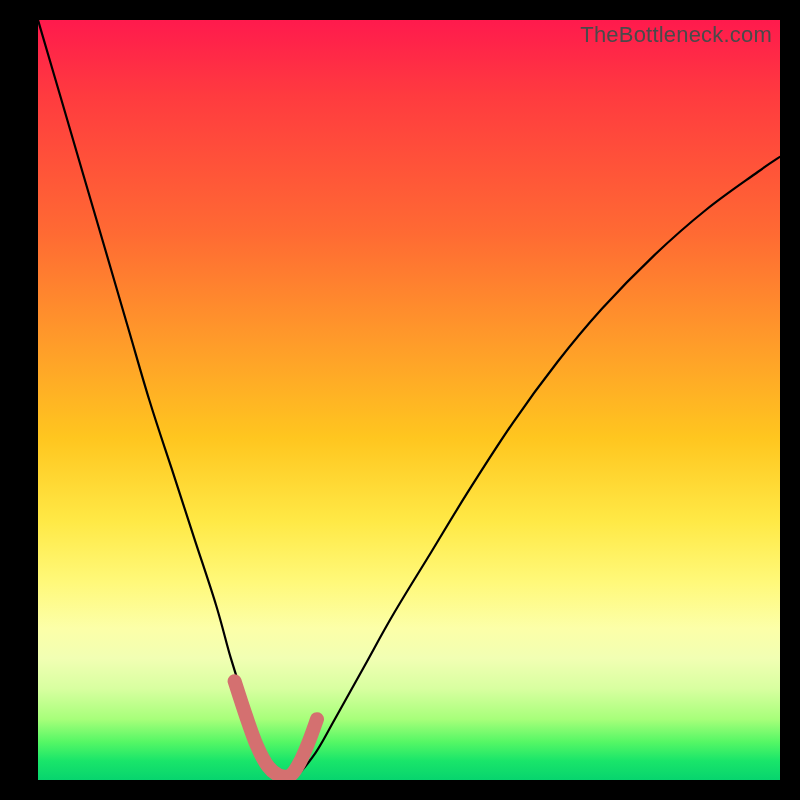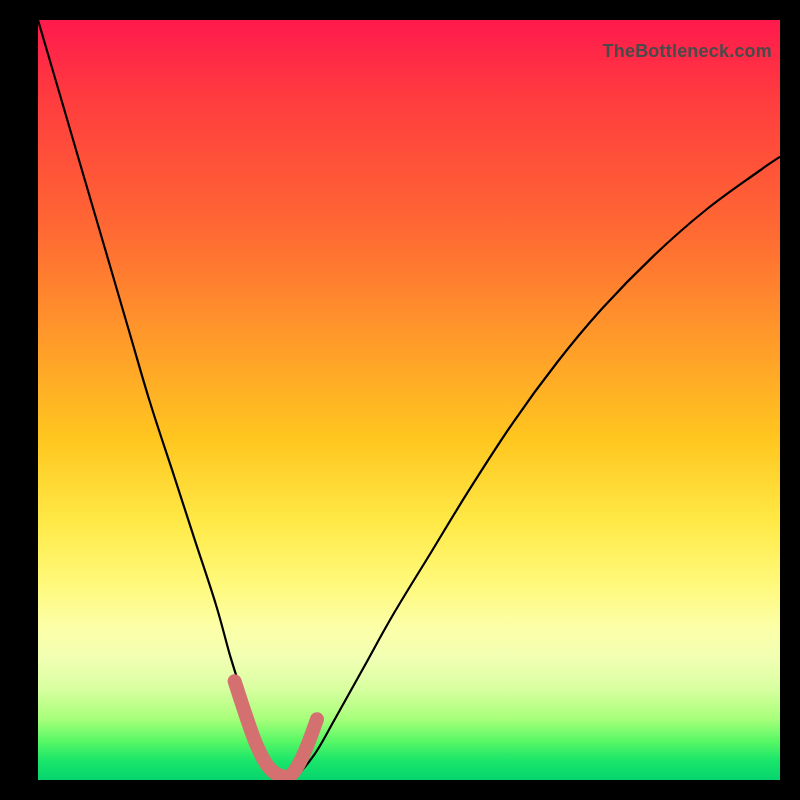--- a/index.html
+++ b/index.html
@@ -39,24 +39,23 @@
       #55f765 95%,
       #19e56a 97.5%,
       #07d46e 100%
     );
   }
   .watermark {
     position: absolute;
     top: 2px;
     right: 8px;
     color: #4a4a4a;
-    font-size: 18px;
+    font-size: 22px;
     letter-spacing: 0.2px;
-    font-weight: 700;
-    margin-top: 19px;
+    font-weight: 400;
   }
   svg.curve {
     position: absolute;
     left: 0; top: 0;
     width: 742px; height: 760px;
   }
 </style>
 </head>
 <body>
 

